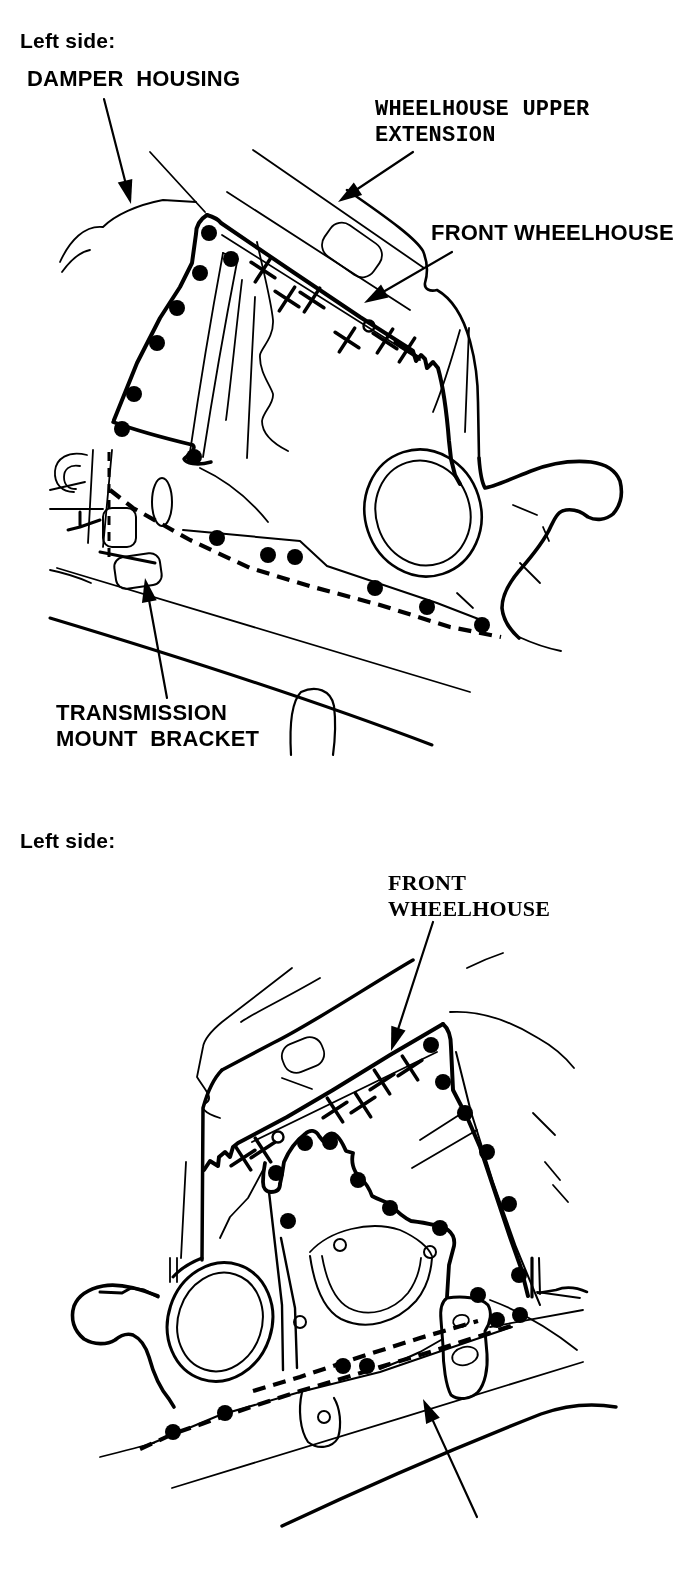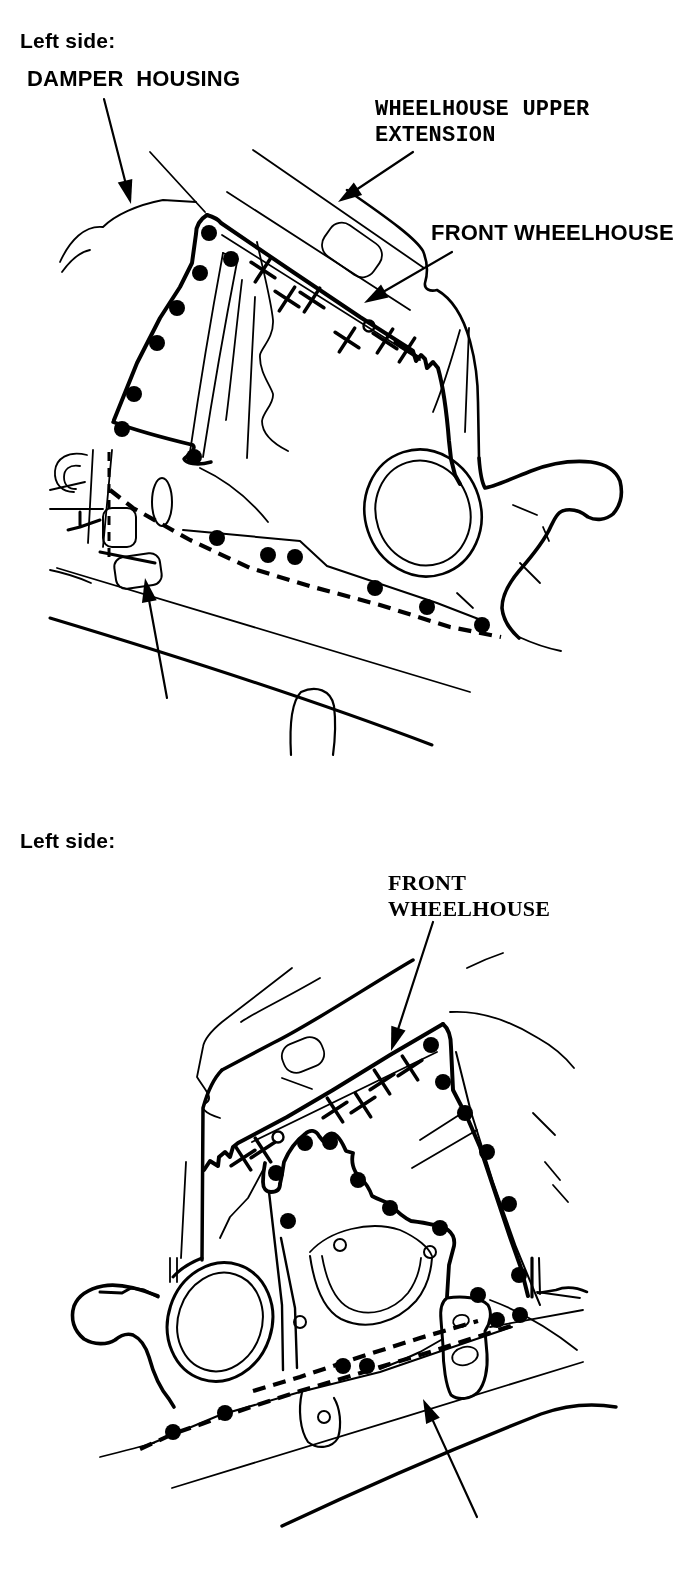--- a/index.html
+++ b/index.html
@@ -263,19 +263,21 @@
 
   <div class="lbl title" style="left:20px;top:12px;margin-top:16px;">Left side:</div>
 
   <div class="lbl" style="left:27px;top:58px;margin-top:8px;">DAMPER  HOUSING</div>
 
   <div class="lbl" style="left:375px;top:97px;font-family:Liberation Mono, monospace;">WHEELHOUSE UPPER
 EXTENSION</div>
 
   <div class="lbl" style="left:431px;top:220px;">FRONT WHEELHOUSE</div>
 
+  <div class="lbl" style="left:56px;top:700px;">TRANSMISSION
+MOUNT  BRACKET</div>
 
   <div class="lbl title" style="left:20px;top:828px;">Left side:</div>
 
   <div class="lbl" style="left:388px;top:870px;font-family:Liberation Serif, serif;">FRONT
 WHEELHOUSE</div>
 
 </div>
 
 </body></html>

